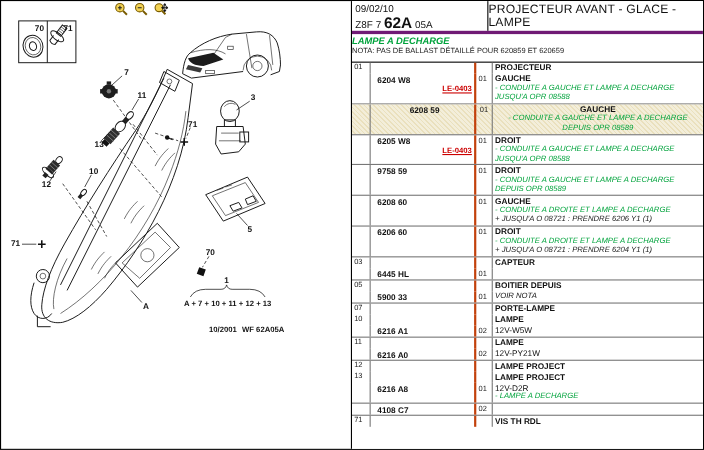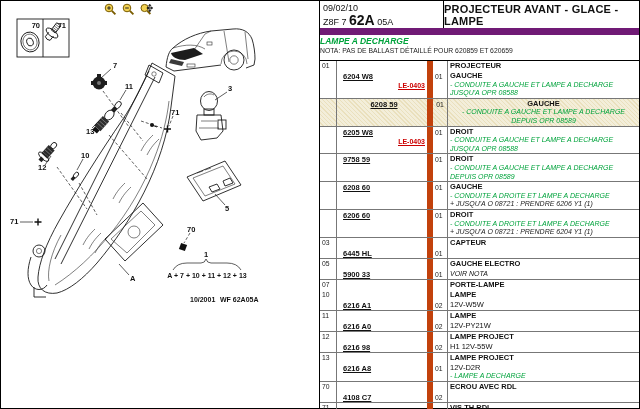--- a/index.html
+++ b/index.html
@@ -13,35 +13,35 @@
   .diagram-svg{position:absolute;left:0;top:0;}
   .num{font:bold 7.5px "Liberation Sans",sans-serif;fill:#111;}
   .ftxt{font:bold 7px "Liberation Sans",sans-serif;fill:#111;}
   .sketch{stroke:#1a1a1a;fill:none;stroke-width:0.9;}
   .sketch-thin{stroke:#2a2a2a;fill:none;stroke-width:0.6;}
   .leader{stroke:#1a1a1a;stroke-width:0.7;fill:none;}
   .dash{stroke:#1a1a1a;stroke-width:0.7;fill:none;stroke-dasharray:3,2;}
 
   
   .right-panel{position:absolute;left:318px;top:0;width:320px;height:407px;border-left:1px solid #000;box-sizing:border-box;background:#fff;}
-  .hdr{display:flex;border-bottom:7px solid #701a75;height:27px;}
+  .hdr{display:flex;border-bottom:3px solid #701a75;height:27px;}
   .hdr-left{width:124px;border-right:1px solid #000;padding:1px 3px;box-sizing:border-box;font-size:9px;line-height:12px;color:#111;}
   .hdr-left b{font-size:14px;}
-  .hdr-title{flex:1;display:flex;align-items:center;justify-content:center;font-weight:bold;font-size:11px;color:#111;letter-spacing:0.2px;}
+  .hdr-title{flex:1;display:flex;align-items:center;justify-content:center;font-weight:normal;font-size:11px;color:#111;letter-spacing:0.2px;}
   .nota{border-bottom:1px solid #000;height:26px;text-align:left;padding-top:1px;box-sizing:border-box;}
   .lamp-note{color:var(--green,#00a33c);font-style:italic;font-size:8.5px;font-weight:bold;}
   .nota-text{font-size:6.8px;color:#222;margin-top:1px;}
 
   
   .parts-table{width:100%;}
   .row{display:flex;align-items:stretch;border-bottom:1px solid #777;}
   .row.group-head{border-bottom:none;min-height:10px;}
   .cell{box-sizing:border-box;padding:0 2px;}
   .ref-cell{width:17px;border-right:1px solid #777;font-size:6.8px;color:#222;padding-top:1px;}
-  .part-cell{width:96px;border-right:6px solid #c2410c;font-size:7.5px;font-weight:bold;color:#111;padding-top:1px;padding-left:6px;text-decoration:underline;}
+  .part-cell{width:96px;border-right:2px solid #c2410c;font-size:7.5px;font-weight:bold;color:#111;padding-top:1px;padding-left:6px;}
   .qty-cell{width:15px;border-right:1px solid #777;font-size:6.8px;color:#222;padding-top:2px;}
   .desc-cell{flex:1;font-size:7.5px;color:#111;padding-top:1px;line-height:8.6px;}
   .desc-cell .bold{font-weight:bold;}
   .desc-cell .it{font-style:italic;font-size:7px;}
   .note-green{color:var(--green,#00a33c);font-style:italic;font-size:7px;font-weight:normal;}
   .note-black{color:#222;font-style:italic;font-size:7px;font-weight:normal;}
   .pn{line-height:9px;}
   .link{text-align:right;color:var(--red,#cc0000);text-decoration:underline;font-size:7px;line-height:9px;cursor:pointer;}
   .row.hl{background:repeating-linear-gradient(45deg,#f3eeda 0 2px,#eae0bd 2px 3px);text-align:center;}
 </style>
@@ -333,21 +333,21 @@
             <div class="pn">6445 HL</div>
           </div>
           <div class="cell qty-cell">01</div>
           <div class="cell desc-cell"></div>
         </div>
         <div class="row group-head">
           <div class="cell ref-cell">05</div>
           <div class="cell part-cell"></div>
           <div class="cell qty-cell"></div>
           <div class="cell desc-cell">
-            <div class="bold">GAUCHE ELECTRO</div>
+            <div class="bold">BOITIER DEPUIS</div>
           </div>
         </div>
         <div class="row part">
           <div class="cell ref-cell"></div>
           <div class="cell part-cell">
             <div class="pn">5900 33</div>
           </div>
           <div class="cell qty-cell">01</div>
           <div class="cell desc-cell">
             <div class="it">VOIR NOTA</div>
@@ -396,30 +396,20 @@
           <div class="cell desc-cell">
             <div class="">12V-PY21W</div>
           </div>
         </div>
         <div class="row group-head">
           <div class="cell ref-cell">12</div>
           <div class="cell part-cell"></div>
           <div class="cell qty-cell"></div>
           <div class="cell desc-cell">
             <div class="bold">LAMPE PROJECT</div>
-          </div>
-        </div>
-        <div class="row part">
-          <div class="cell ref-cell"></div>
-          <div class="cell part-cell">
-            <div class="pn">6216 98</div>
-          </div>
-          <div class="cell qty-cell">02</div>
-          <div class="cell desc-cell">
-            <div class="">H1 12V-55W</div>
           </div>
         </div>
         <div class="row group-head">
           <div class="cell ref-cell">13</div>
           <div class="cell part-cell"></div>
           <div class="cell qty-cell"></div>
           <div class="cell desc-cell">
             <div class="bold">LAMPE PROJECT</div>
           </div>
         </div>
@@ -427,28 +417,20 @@
           <div class="cell ref-cell"></div>
           <div class="cell part-cell">
             <div class="pn">6216 A8</div>
           </div>
           <div class="cell qty-cell">01</div>
           <div class="cell desc-cell">
             <div class="">12V-D2R</div>
             <div class="note-green">- LAMPE A DECHARGE</div>
           </div>
         </div>
-        <div class="row group-head">
-          <div class="cell ref-cell">70</div>
-          <div class="cell part-cell"></div>
-          <div class="cell qty-cell"></div>
-          <div class="cell desc-cell">
-            <div class="bold">ECROU AVEC RDL</div>
-          </div>
-        </div>
         <div class="row part">
           <div class="cell ref-cell"></div>
           <div class="cell part-cell">
             <div class="pn">4108 C7</div>
           </div>
           <div class="cell qty-cell">02</div>
         </div>
         <div class="row group-head">
           <div class="cell ref-cell">71</div>
           <div class="cell part-cell"></div>

